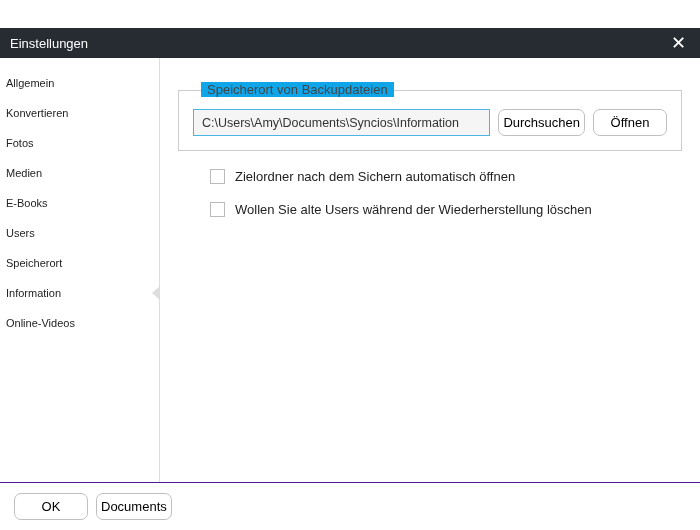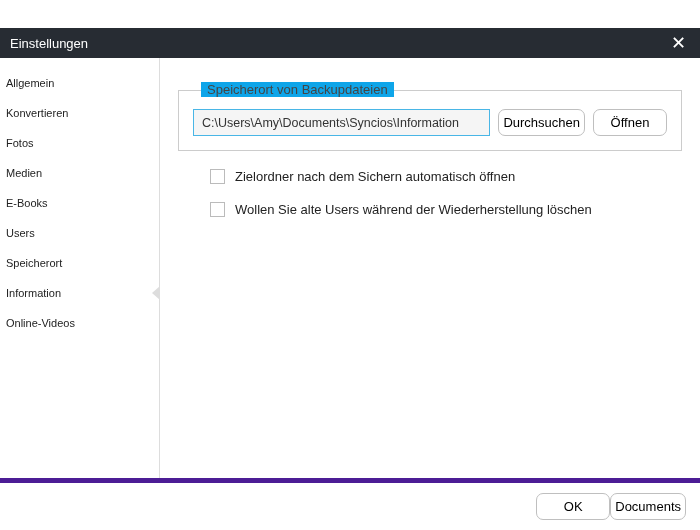--- a/index.html
+++ b/index.html
@@ -17,21 +17,21 @@
   }
   .content { flex: 1; padding: 18px 18px 0 18px; }
   .fieldset { border: 1px solid #ccc; padding: 18px 14px 14px 14px; margin-top: 14px; position: relative; }
   .fieldset .legend { position: absolute; top: -9px; left: 22px; background: #0ea5e9; padding: 0 6px; font-size: 13px; color: #444; }
   .path-row { display: flex; gap: 8px; align-items: center; }
   .path-input { flex: 1; height: 27px; border: 1px solid #49b6e6; background: #f5f5f5; padding: 12px 8px; font-size: 12.5px; color: #333; }
   .btn { height: 27px; min-width: 74px; border: 1px solid #bfbfbf; background: #fff; font-size: 13px; cursor: pointer; padding: 0 4px; border-radius: 7px; }
   .checkbox-row { display: flex; align-items: center; gap: 10px; margin-top: 18px; padding-left: 32px; }
   .cb { width: 15px; height: 15px; border: 1px solid #bbb; background: #fff; cursor: pointer; flex-shrink: 0; }
   .cb-label { font-size: 13px; }
-  .footer { border-top: 5px solid #4c1d95; padding: 10px 14px; display: flex; justify-content: flex-end; }
+  .footer { border-top: 1px solid #4c1d95; padding: 10px 14px; display: flex; gap: 8px; }
 </style>
 </head>
 <body>
 
 <div class="window">
 
   <div class="titlebar">
     <div class="title">Einstellungen</div>
     <div class="close">✕</div>
   </div>

